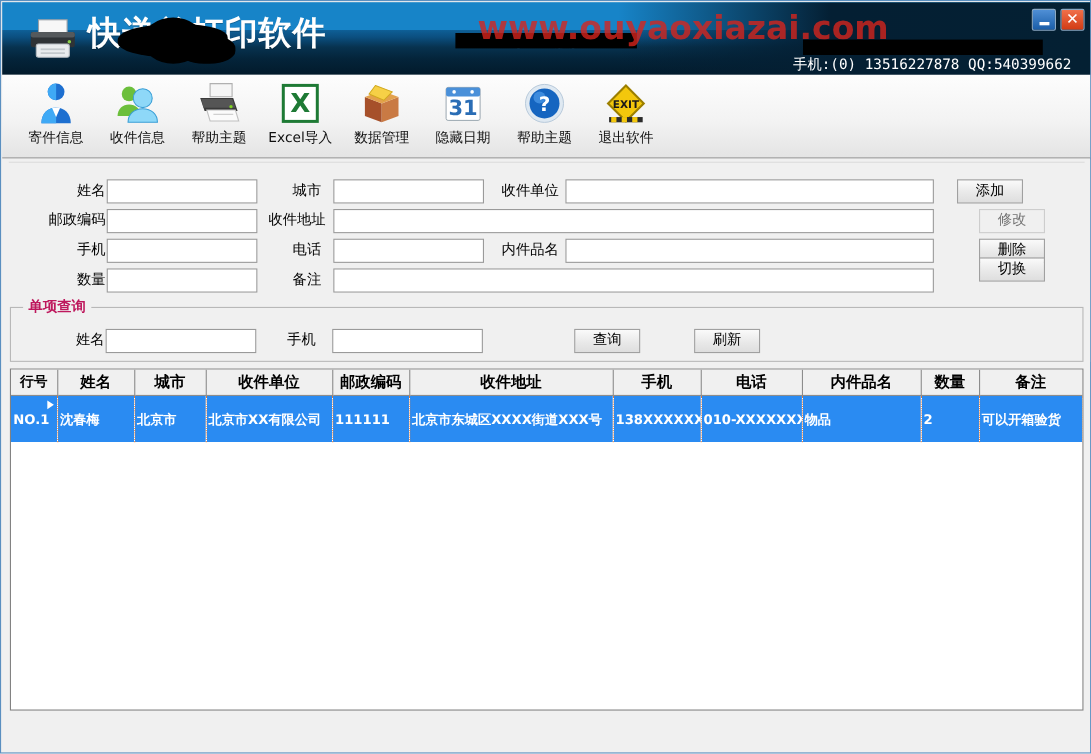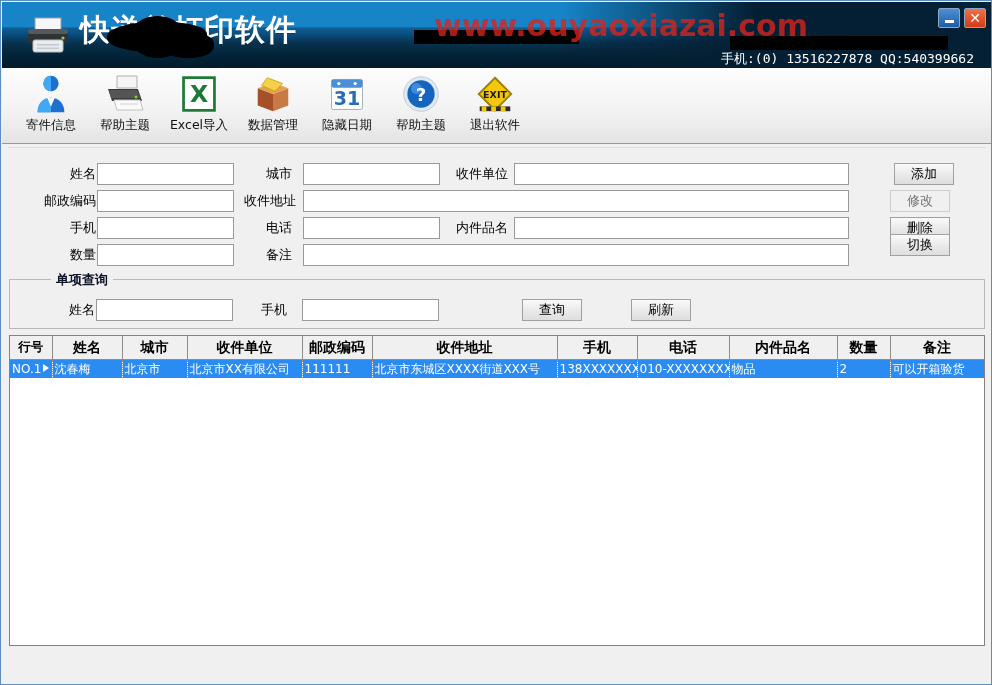--- a/index.html
+++ b/index.html
@@ -206,24 +206,24 @@
 
   
   .group {
     position: absolute; left: 8px; top: 278px;
     width: 976px; height: 50px;
     box-sizing: border-box;
     border: 1px solid #b8b8b8;
     border-top: 1px solid #b8b8b8;
   }
   .group-legend {
-    position: absolute; left: 50px; top: 272px;
+    position: absolute; left: 20px; top: 272px;
     background: #f0f0f0;
     padding: 0 5px;
-    color: #0f172a;
+    color: #be185d;
     font-weight: bold;
     font-size: 13px;
     line-height: 14px;
     font-family: "DejaVu Sans", "Liberation Sans", sans-serif;
   }
 
   
   .grid {
     position: absolute; left: 8px; top: 334px;
     width: 976px; height: 311px;
@@ -245,26 +245,27 @@
     font-weight: bold;
     height: 23px;
     color: #000;
     font-family: "DejaVu Sans", "Liberation Sans", sans-serif;
     padding: 0;
   }
   table.dg th.rowhdr { font-size: 12.5px; }
   table.dg td {
     height: 18px;
     font-size: 12px;
-    padding: 0 2px;
+    padding: 12px 2px;
     white-space: nowrap;
     overflow: hidden;
     font-family: "DejaVu Sans", "Liberation Sans", sans-serif;
     border-right: 1px dotted #e07a3a;
     color: #ffffff;
+    font-weight: bold;
   }
   tr.selected td { background: #2a8bf2; }
   td.rowno {
     background: #808080;
     color: #ffffff;
     font-family: "DejaVu Sans Mono", "Liberation Mono", monospace;
     font-size: 11px;
     border-right: 1px solid #808080;
     position: relative;
     padding-left: 3px;
@@ -346,20 +347,31 @@
           <circle cx="22" cy="11" r="8" fill="#1d6fd0"></circle>
           <path d="M22 3a8 8 0 0 0 0 16z" fill="#3fa9f5"></path>
           <path d="M8 41c0-9 6-15 14-15s14 6 14 15z" fill="#1d6fd0"></path>
           <path d="M22 26c-8 0-14 6-14 15h14z" fill="#3fa9f5"></path>
           <path d="M18 26h8l-4 9z" fill="#ffffff"></path>
         </svg>
       </span>
       <span class="lbl">寄件信息</span>
     </div>
 
+    <div class="tool">
+      <span class="ico">
+        <svg viewBox="0 0 44 44" width="42" height="42">
+          <circle cx="14" cy="13" r="7" fill="#6cbf3c"></circle>
+          <path d="M3 34c0-7 5-11 11-11s11 4 11 11z" fill="#6cbf3c"></path>
+          <circle cx="27" cy="17" r="9" fill="#8ed8f8" stroke="#3a9fd6"></circle>
+          <path d="M13 40c0-8 6-13 14-13s14 5 14 13z" fill="#8ed8f8" stroke="#3a9fd6"></path>
+        </svg>
+      </span>
+      <span class="lbl">收件信息</span>
+    </div>
 
     <div class="tool">
       <span class="ico">
         <svg viewBox="0 0 44 40" width="44" height="40">
           <polygon points="14,2 34,2 34,14 14,14" fill="#f5f5f5" stroke="#b0b0b0"></polygon>
           <path d="M5 15h30l4 12H9z" fill="#3a3a3a"></path>
           <path d="M6 16h28l3 8H8z" fill="#555"></path>
           <circle cx="33" cy="23" r="1.5" fill="#7ed321"></circle>
           <polygon points="11,26 37,26 40,36 14,36" fill="#fbfbfb" stroke="#c0c0c0"></polygon>
           <line x1="17" y1="30" x2="35" y2="30" stroke="#d0d0d0"></line>
@@ -451,21 +463,21 @@
     <div class="flabel" style="left:240px; top:72px; width:50px;">电话</div>
     <input class="txt" style="left: 301px; top: 72px; width: 137px;" value="">
     <div class="flabel" style="left:440px; top:72px; width:66px;">内件品名</div>
     <input class="txt" style="left: 512px; top: 72px; width: 335px;" value="">
 
     <div class="flabel" style="left:48px;  top:99px; width:46px;">数量</div>
     <input class="txt" style="left: 95px; top: 99px; width: 137px;" value="">
     <div class="flabel" style="left:240px; top:99px; width:50px;">备注</div>
     <input class="txt" style="left: 301px; top: 99px; width: 546px;" value="">
 
-    <div class="btn" style="left:892px; top:18px;">添加</div>
+    <div class="btn" style="left:868px; top:18px;">添加</div>
     <div class="btn disabled" style="left:888px; top:45px;">修改</div>
     <div class="btn" style="left:888px; top:72px;">删除</div>
     <div class="btn" style="left:888px; top:89px;">切换</div>
   </div>
 
   <div class="group"></div>
   <div class="group-legend">单项查询</div>
 
   <div class="flabel" style="position:absolute; left:48px; top:298px; width:46px;">姓名</div>
   <input class="txt" style="left: 95px; top: 298px; width: 137px;" value="">

